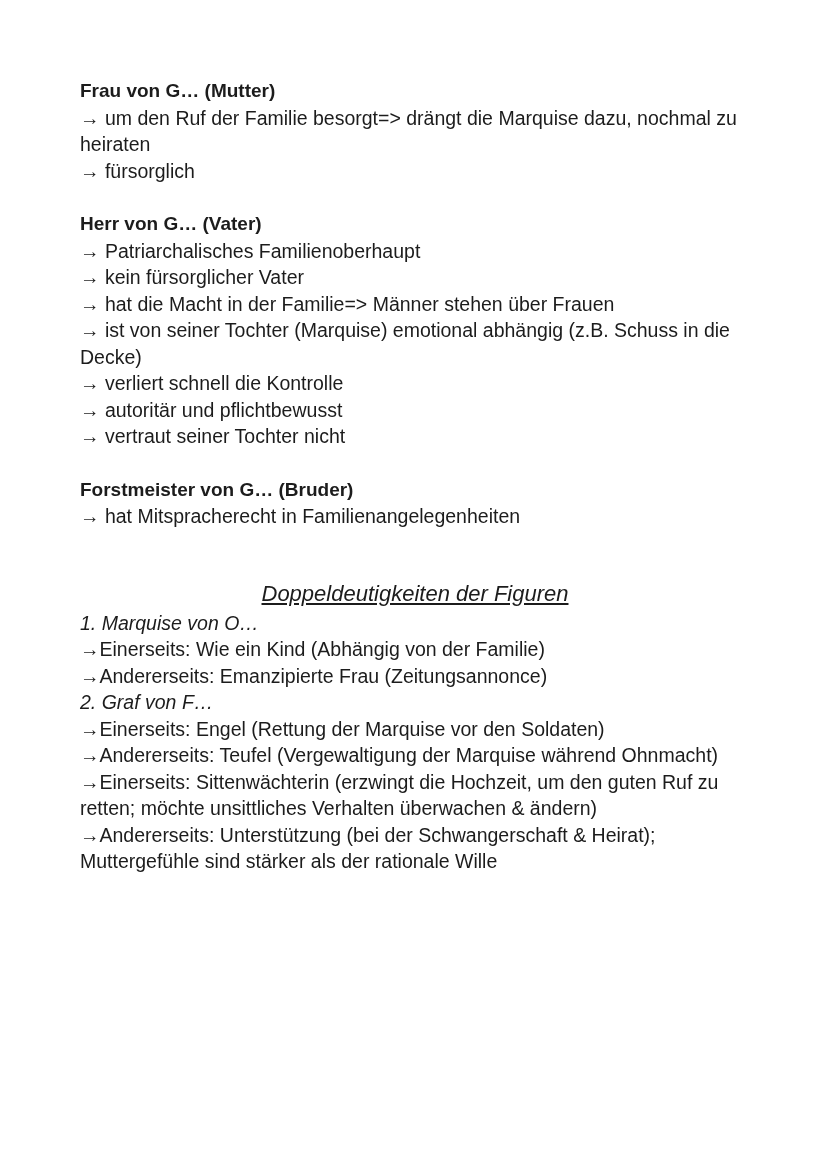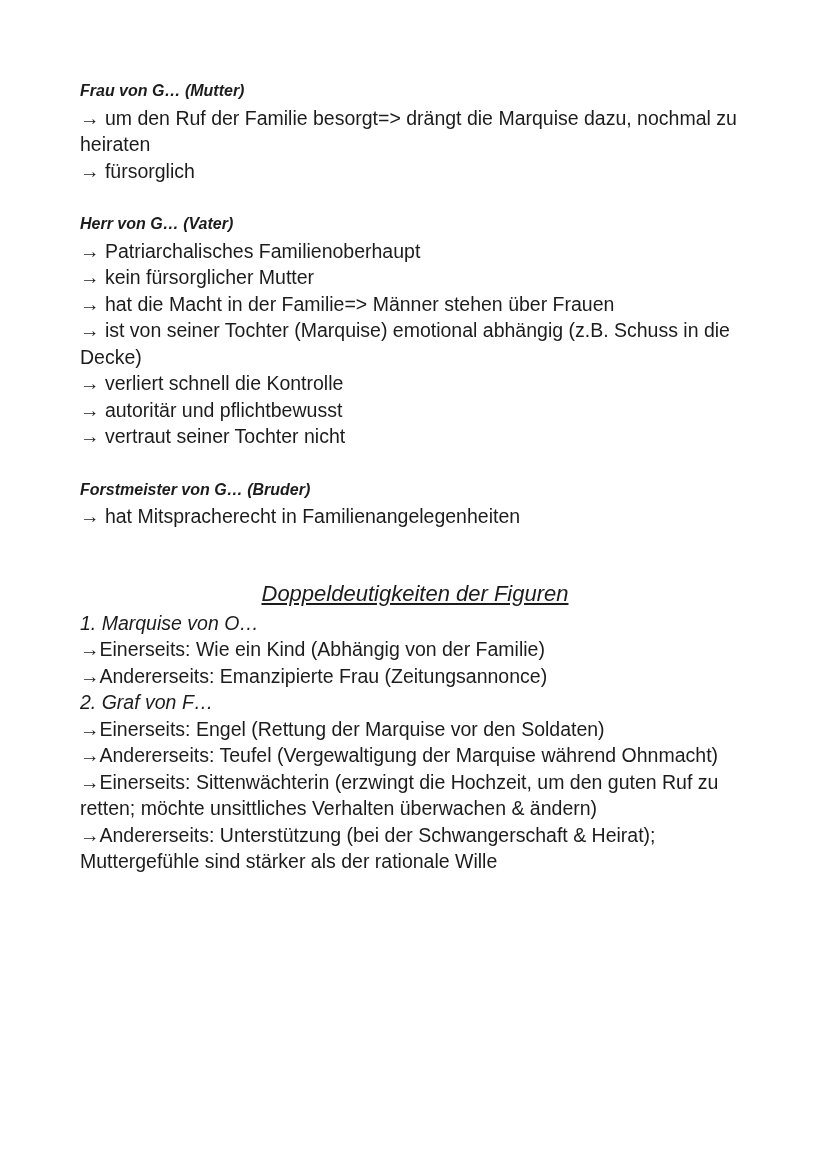--- a/index.html
+++ b/index.html
@@ -21,23 +21,22 @@
     overflow: hidden;
   }
   .content {
     width: 670px;
   }
   .section {
     margin: 0 0 27px 0;
   }
   .section-heading {
     font-weight: bold;
-    font-style: italic;
     margin: 0;
-    font-size: 16px;
+    font-size: 19px;
     line-height: 26.5px;
   }
   .note-line {
     margin: 0;
   }
   .ambiguity-block {
     margin-top: 50px;
   }
   .ambiguity-title {
     font-style: italic;
@@ -62,21 +61,21 @@
 
     <div class="section">
       <p class="section-heading">Frau von G… (Mutter)</p>
       <p class="note-line">→ um den Ruf der Familie besorgt=&gt; drängt die Marquise dazu, nochmal zu heiraten</p>
       <p class="note-line">→ fürsorglich</p>
     </div>
 
     <div class="section">
       <p class="section-heading">Herr von G… (Vater)</p>
       <p class="note-line">→ Patriarchalisches Familienoberhaupt</p>
-      <p class="note-line">→ kein fürsorglicher Mutter</p>
+      <p class="note-line">→ kein fürsorglicher Vater</p>
       <p class="note-line">→ hat die Macht in der Familie=&gt; Männer stehen über Frauen</p>
       <p class="note-line">→ ist von seiner Tochter (Marquise) emotional abhängig (z.B. Schuss in die Decke)</p>
       <p class="note-line">→ verliert schnell die Kontrolle</p>
       <p class="note-line">→ autoritär und pflichtbewusst</p>
       <p class="note-line">→ vertraut seiner Tochter nicht</p>
     </div>
 
     <div class="section">
       <p class="section-heading">Forstmeister von G… (Bruder)</p>
       <p class="note-line">→ hat Mitspracherecht in Familienangelegenheiten</p>

